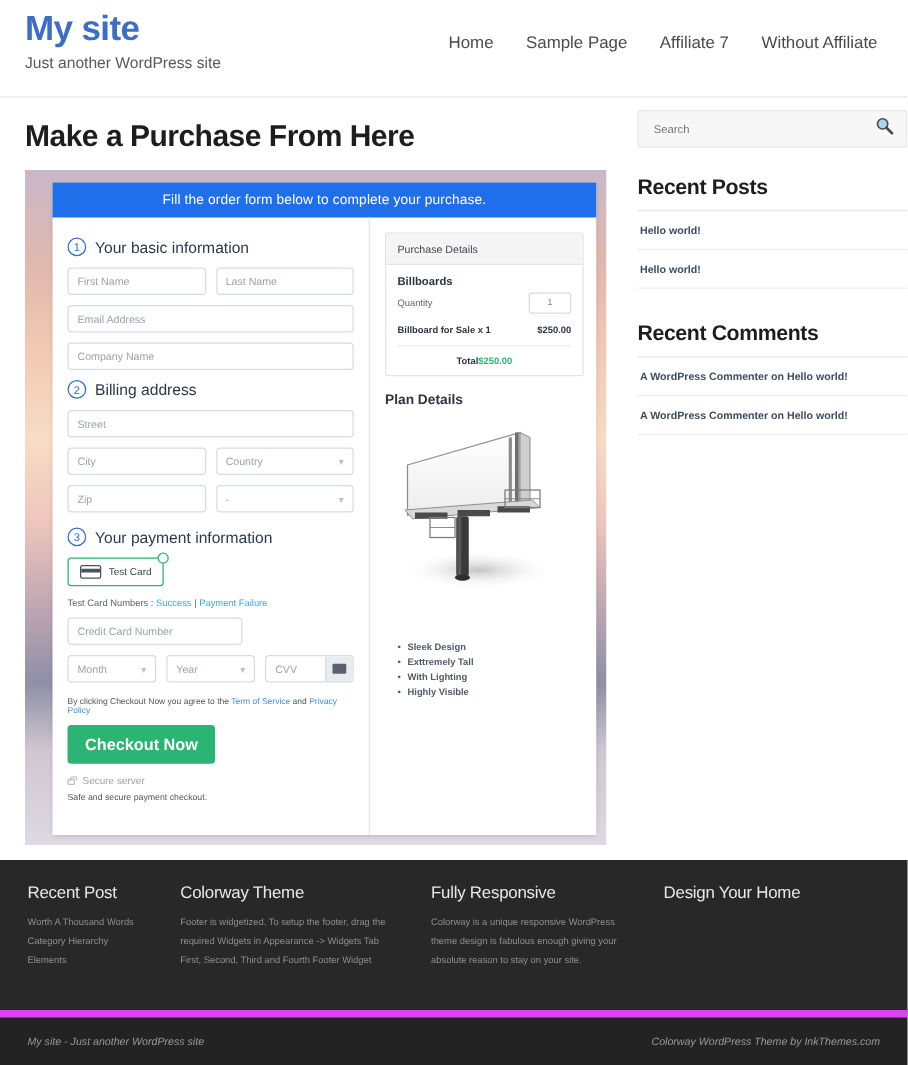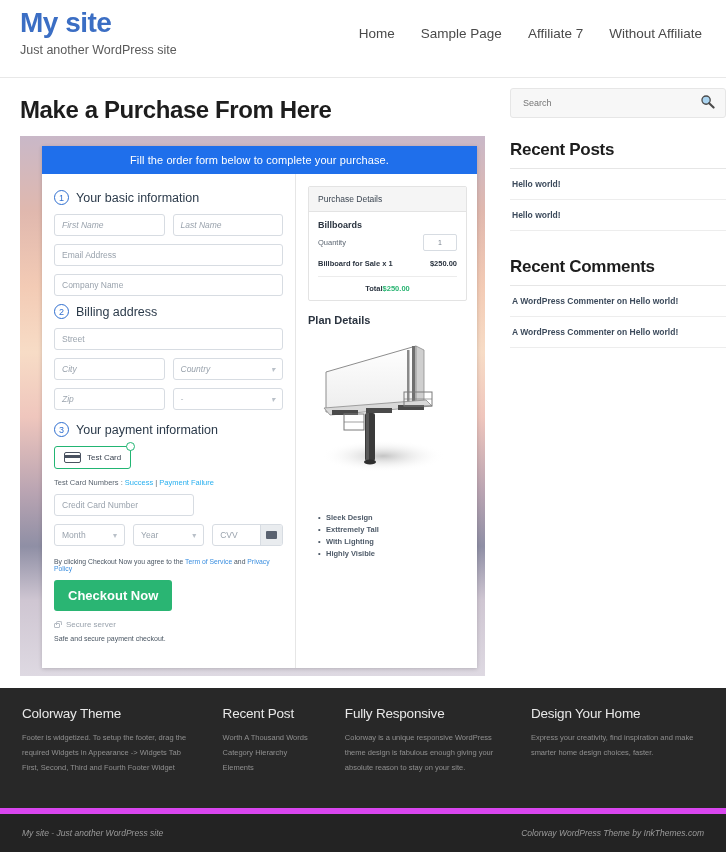--- a/index.html
+++ b/index.html
@@ -82,21 +82,21 @@
   }
   .step-title { font-size: 12.5px; color: #2b3a4a; font-weight: 500; }
 
   .fld {
     height: 22px; border: 1px solid #d7dce2; border-radius: 3px;
     background: #fff; font-size: 8.5px; color: #9aa3ad;
     display: flex; align-items: center; padding: 0 7px;
     margin-bottom: 8px; width: 100%;
   }
   .fld.sel { justify-content: space-between; }
-  .row2 { display: flex; gap: 8px; font-style: italic; }
+  .row2 { display: flex; gap: 8px; }
   .row2 > .fld { width: 50%; }
   .row3 { display: flex; gap: 8px; }
   .chev { color: #b9c0c8; font-size: 8px; }
 
   .card-badge {
     display: inline-flex; align-items: center; gap: 6px;
     border: 1.5px solid #22b573; border-radius: 3px;
     padding: 5px 9px; position: relative; margin-bottom: 9px;
   }
   .card-badge .tick {
@@ -417,49 +417,45 @@
 
     <h2 class="widget-title">Recent Comments</h2>
     <ul class="widget-list">
       <li>A WordPress Commenter on Hello world!</li>
       <li>A WordPress Commenter on Hello world!</li>
     </ul>
   </div>
 </div>
 
 <div class="footer">
+  <div class="fw" style="width:110px">
+    <div class="fw-title">Recent Post</div>
+    <ul class="fw-list">
+      <li>Worth A Thousand Words</li>
+      <li>Category Hierarchy</li>
+      <li>Elements</li>
+    </ul>
+  </div>
   <div class="fw" style="width:196px">
     <div class="fw-title">Colorway Theme</div>
     <div class="fw-text">
       <div>Footer is widgetized. To setup the footer, drag the</div>
       <div>required Widgets in Appearance -&gt; Widgets Tab</div>
       <div>First, Second, Third and Fourth Footer Widget</div>
     </div>
   </div>
-  <div class="fw" style="width:110px">
-    <div class="fw-title">Recent Post</div>
-    <ul class="fw-list">
-      <li>Worth A Thousand Words</li>
-      <li>Category Hierarchy</li>
-      <li>Elements</li>
-    </ul>
-  </div>
   <div class="fw" style="width:180px">
     <div class="fw-title">Fully Responsive</div>
     <div class="fw-text">
       <div>Colorway is a unique responsive WordPress</div>
       <div>theme design is fabulous enough giving your</div>
       <div>absolute reason to stay on your site.</div>
     </div>
   </div>
   <div class="fw" style="width:190px">
     <div class="fw-title">Design Your Home</div>
-    <div class="fw-text">
-      <div>Express your creativity, find inspiration and make</div>
-      <div>smarter home design choices, faster.</div>
-    </div>
   </div>
 </div>
 
 <div class="copybar">
   <span class="copy-text">My site - Just another WordPress site</span>
   <span class="copy-text">Colorway WordPress Theme by InkThemes.com</span>
 </div>
 
 </body></html>

